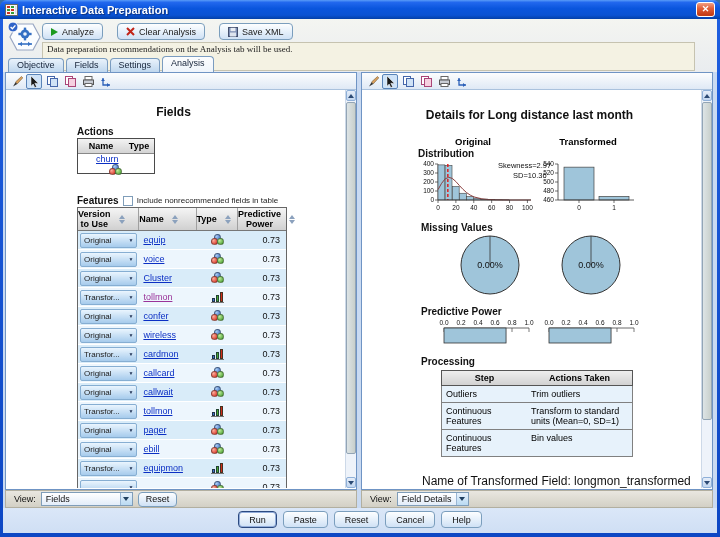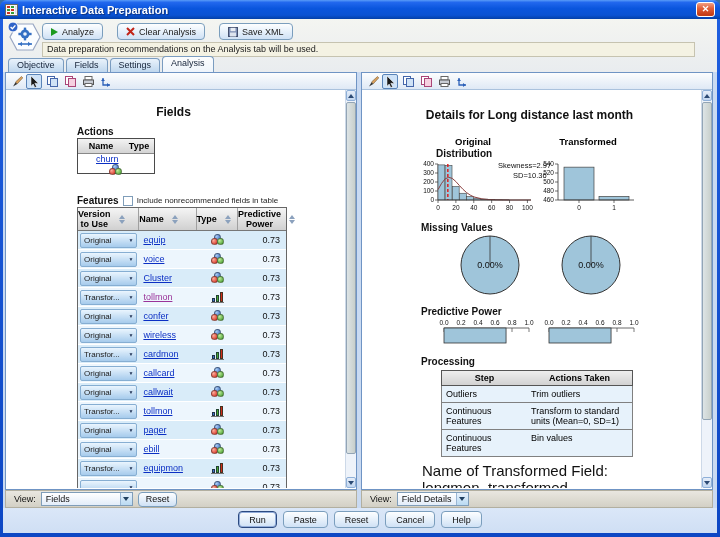--- a/index.html
+++ b/index.html
@@ -18,22 +18,22 @@
   .win-inner { position:absolute; top:19px; left:3px; right:3px; bottom:4px; background:#c9daf2; overflow:hidden; }
 
   
   .top-area { position:absolute; top:0; left:0; right:0; height:53px; background:linear-gradient(180deg,#f4f5f1,#e9ecef); }
   .hexicon { position:absolute; left:3px; top:1px; }
   .tb-buttons { position:absolute; left:39px; top:4px; display:flex; gap:14px; }
   .btn-xp { display:inline-flex; align-items:center; gap:4px; height:17px;
     background:linear-gradient(180deg,#fdfeff,#e9f2fb 45%,#cfe1f5);
     border:1px solid #7b9ebd; border-radius:4px; padding:0 8px; font-size:9px; color:#1a1a1a; }
   .play-ic { width:0; height:0; border-top:4px solid transparent; border-bottom:4px solid transparent; border-left:7px solid #1d9a1d; }
-  .msg-strip { position:absolute; left:39px; top:23px; right:22px; height:15px; background:#f4f2e3;
-    border:1px solid #c6c3b0; font-size:9px; color:#222; padding:1px 4px; line-height:11px; }
+  .msg-strip { position:absolute; left:39px; top:23px; right:22px; height:29px; background:#f4f2e3;
+    border:1px solid #c6c3b0; font-size:9px; color:#222; padding:1px 4px; line-height:11px;font-family:Liberation Serif, serif; }
   .tabstrip { position:absolute; left:5px; bottom:0; display:flex; align-items:flex-end; }
   .tab { height:14px; padding:1px 8px 0; font-size:9px; color:#16243a; margin-right:2px;
     background:linear-gradient(180deg,#e9f2fb,#bfd7ee); border:1px solid #7a9cc0; border-bottom:none; border-radius:4px 4px 0 0; }
   .tab.active { height:16px; background:linear-gradient(180deg,#fcfdfe,#eef4fb); }
 
   
   .panel { position:absolute; top:53px; width:352px; height:418px; background:#fff; border:1px solid #6f94c4; }
   .panel.left  { left:2px; }
   .panel.right { left:358px; }
   .panel-toolbar { height:17px; background:linear-gradient(180deg,#fcfdfe,#dfe9f5); border-bottom:1px solid #aac2dd;
@@ -106,21 +106,21 @@
   .col-lab { position:absolute; width:90px; text-align:center; font-size:9.5px; font-weight:bold; top:46px; }
   .chartbox { position:absolute; }
   .anno { position:absolute; font-size:7.5px; color:#111; }
   .ptable { position:absolute; left:79px; top:280px; width:192px; font-size:9px;border-radius:6px; }
   .ptable-head { display:flex; height:16px; align-items:center; background:linear-gradient(180deg,#eeeeee,#d2d2d2);
     border:1px solid #555; font-weight:bold; }
   .ptable-head div { text-align:center; }
   .pc1 { width:85px; } .pc2 { flex:1; }
   .prow { display:flex; background:#e7f2fb; border:1px solid #808080; border-top:none; padding:2px 0; }
   .prow .pc1 { padding:1px 4px; } .prow .pc2 { padding:1px 4px; }
-  .note { position:absolute; left:60px; top:372px; font-size:15px; color:#111; }
+  .note { position:absolute; left:60px; top:384px; font-size:12px; color:#111; }
 
   
   .viewbar { position:absolute; top:471px; width:352px; height:18px;
     background:linear-gradient(180deg,#e9e7e0,#d3d0c5); border:1px solid #b2afa0;
     display:flex; align-items:center; gap:5px; padding:0 8px; font-size:9px; color:#111; }
   .viewbar.vleft { left:2px; } .viewbar.vright { left:358px; }
   .combo { background:linear-gradient(180deg,#ffffff,#e3edf9); border:1px solid #7f9db9; height:14px;
     display:inline-flex; align-items:center; font-size:9px; padding-left:4px; }
   .combo .ar { margin-left:auto; align-self:stretch; width:12px; display:flex; align-items:center; justify-content:center;
     background:linear-gradient(180deg,#e7f1fc,#badaf2); border-left:1px solid #9ab6d4; }
@@ -592,21 +592,21 @@
               <path d="M3 3.5 l-2 2.5 h4 z" fill="#2a5fb8"></path>
               <path d="M9.5 10 l-2.5 -2 v4 z" fill="#2a5fb8"></path>
             </svg>
           </span>
       </div>
       <div class="panel-body">
         <div class="rp-title">Details for Long distance last month</div>
         <div class="col-lab" style="left:66px;">Original</div>
         <div class="col-lab" style="left:181px;">Transformed</div>
 
-        <div class="sec-label" style="left:74px; top:58px;">Distribution</div>
+        <div class="sec-label" style="left:56px; top:58px;">Distribution</div>
         <div class="chartbox" id="ch-dist-orig" style="left:52px;  top:68px;"><svg width="124" height="58">
               <line x1="21" y1="42" x2="24" y2="42" stroke="#333" stroke-width="0.7"></line>
               <text x="20" y="44.3" text-anchor="end" font-size="6.5" fill="#111">0</text>
               <line x1="21" y1="33" x2="24" y2="33" stroke="#333" stroke-width="0.7"></line>
               <text x="20" y="35.3" text-anchor="end" font-size="6.5" fill="#111">100</text>
               <line x1="21" y1="24" x2="24" y2="24" stroke="#333" stroke-width="0.7"></line>
               <text x="20" y="26.3" text-anchor="end" font-size="6.5" fill="#111">200</text>
               <line x1="21" y1="15" x2="24" y2="15" stroke="#333" stroke-width="0.7"></line>
               <text x="20" y="17.3" text-anchor="end" font-size="6.5" fill="#111">300</text>
               <line x1="21" y1="6" x2="24" y2="6" stroke="#333" stroke-width="0.7"></line>

